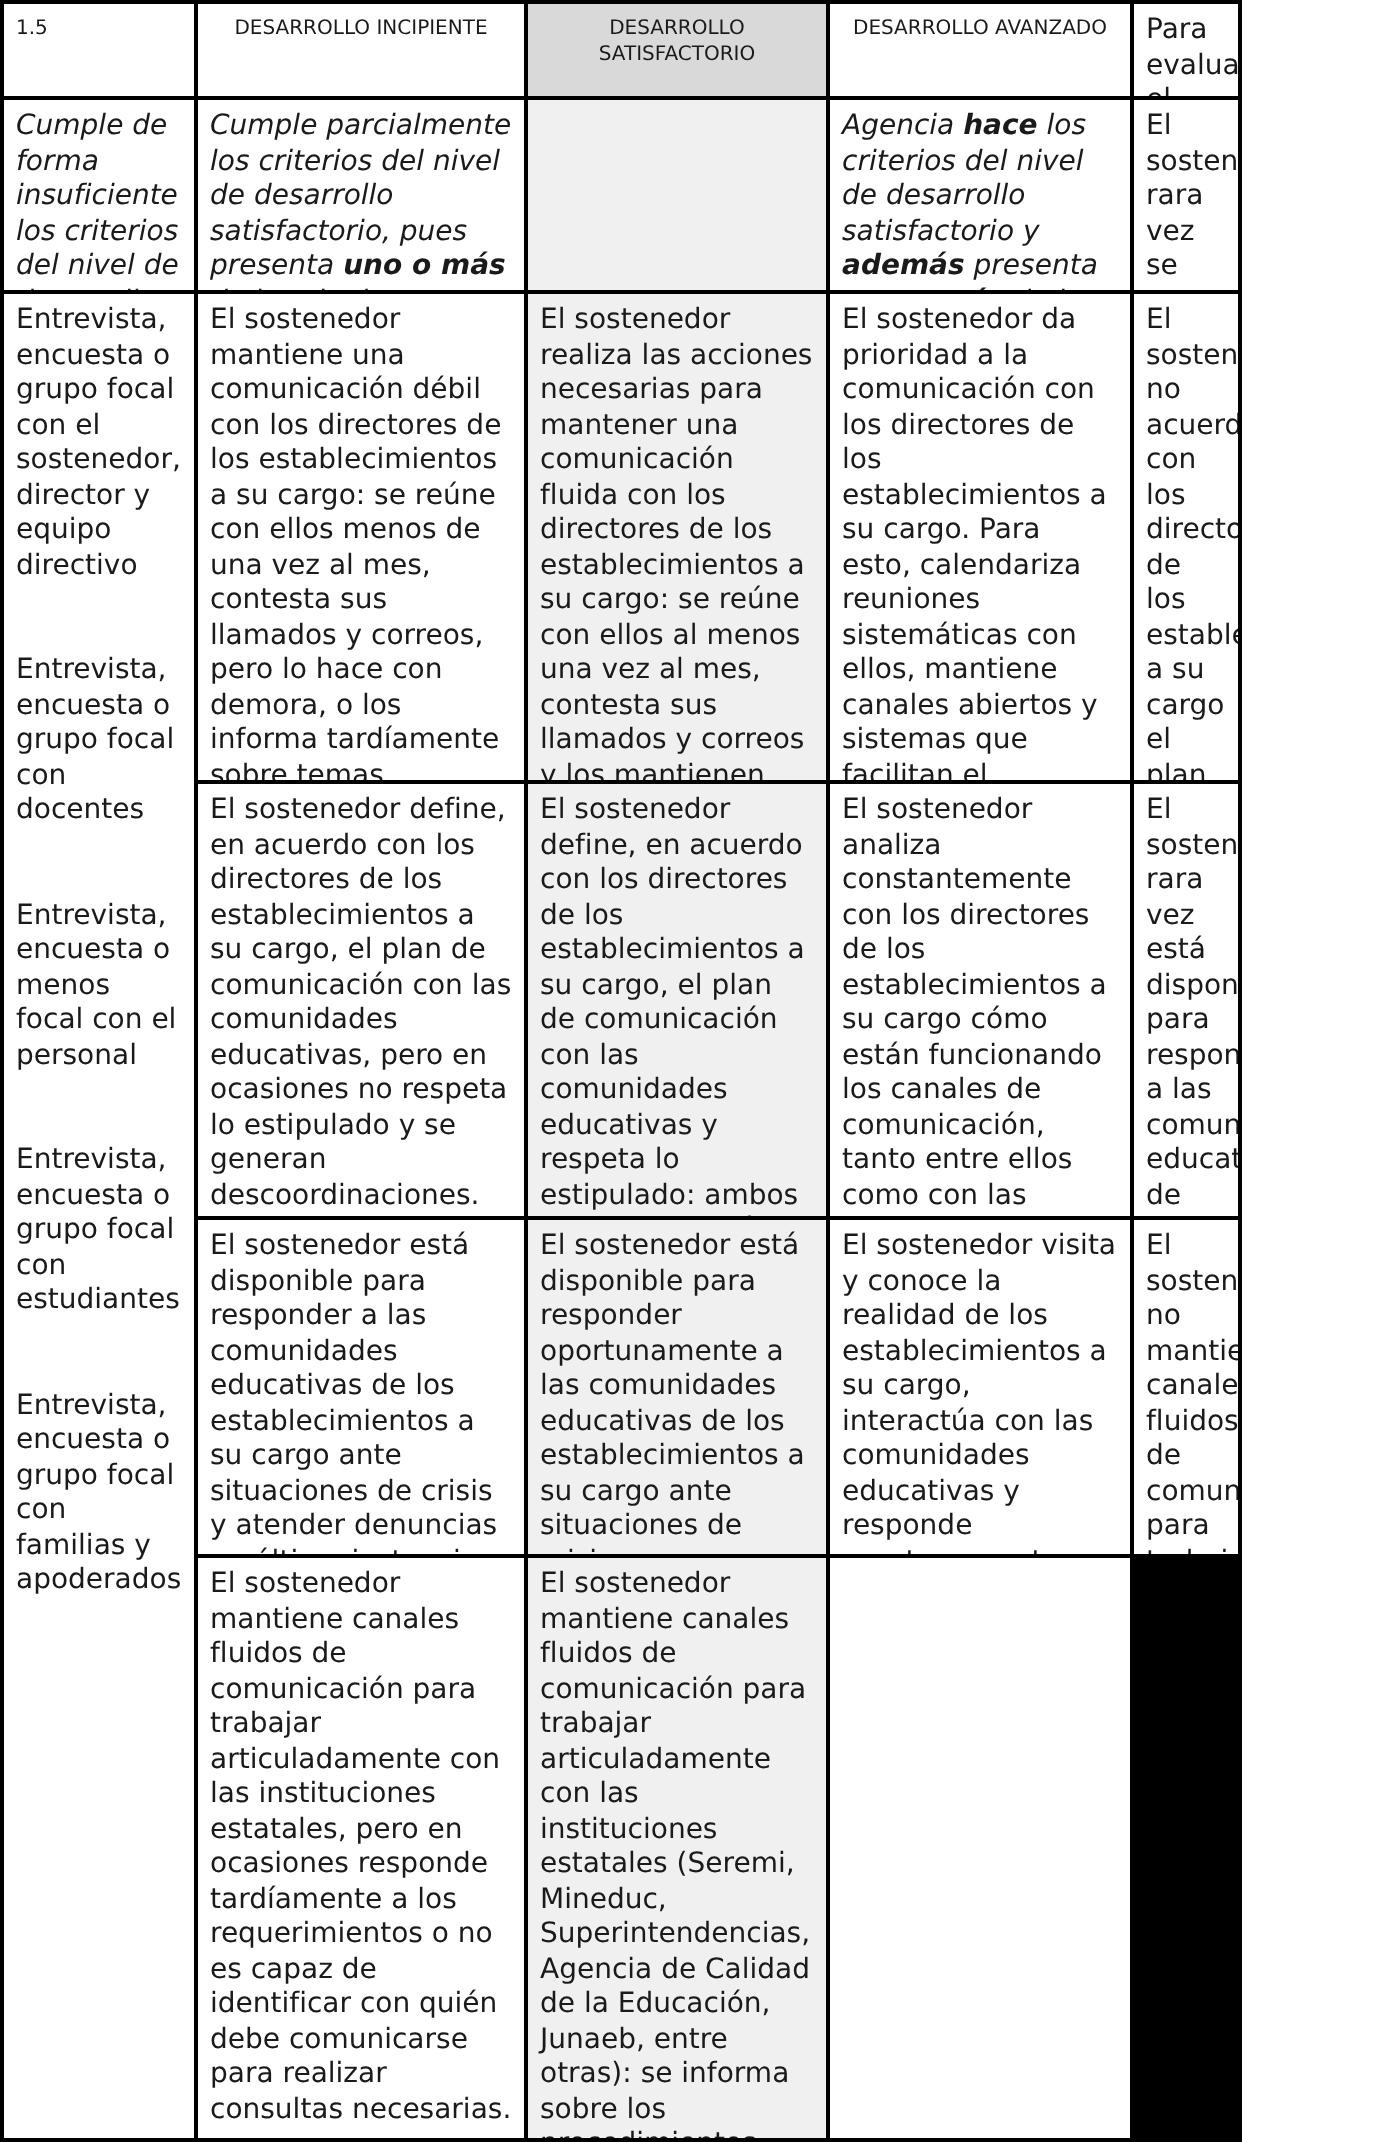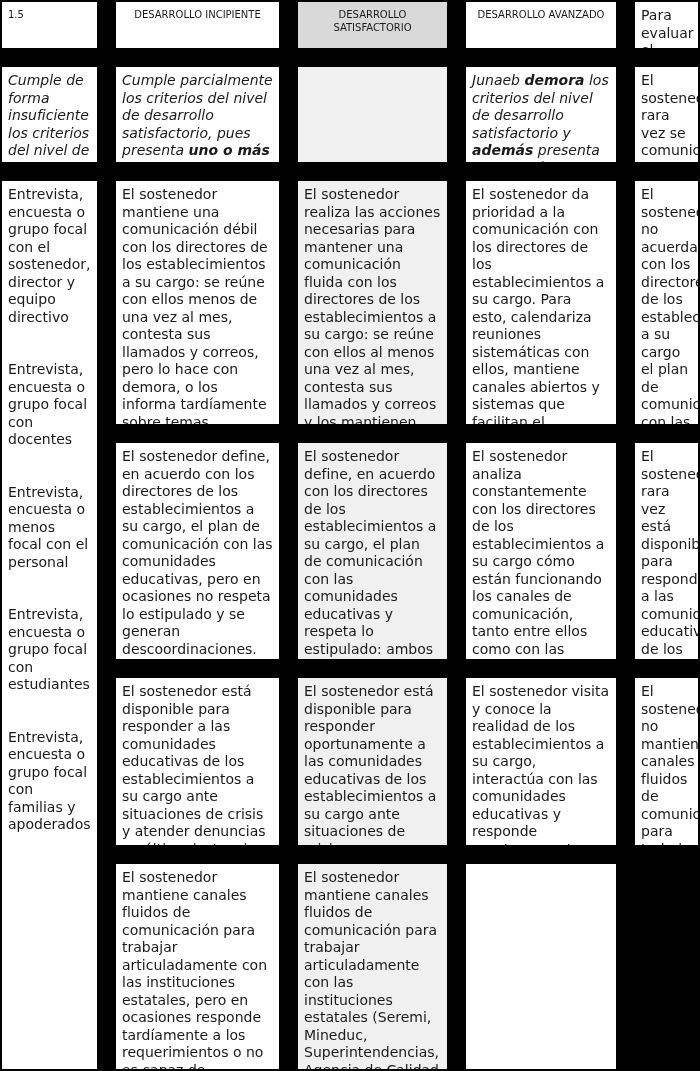--- a/index.html
+++ b/index.html
@@ -9,25 +9,25 @@
     --text:#1a1a1a;
   }
   *{box-sizing:border-box;margin:0;padding:0;}
   html,body{background:#ffffff;}
   body{
     width:700px;height:1071px;overflow:hidden;
     font-family:"DejaVu Sans","Liberation Sans",sans-serif;
     color:var(--text);
   }
   .rubric{
-    width:700px;height:1071px;
+    width:621px;height:1071px;
     display:grid;
     grid-template-columns:95px 163px 149px 150px 1fr;
     grid-template-rows:46px 95px 243px 216px 167px 1fr;
-    gap:19px;
+    gap:2px;
     background:var(--border);
     border:2px solid var(--border);
   }
   .cell{
     background:#ffffff;
     padding:5px 6px 5px 6px;
     font-size:14px;
     line-height:1.25;
     overflow:hidden;
   }
@@ -53,21 +53,21 @@
 
   <div class="cell head code">1.5</div>
   <div class="cell head">DESARROLLO INCIPIENTE</div>
   <div class="cell head satis-head">DESARROLLO SATISFACTORIO</div>
   <div class="cell head">DESARROLLO AVANZADO</div>
 
   <div class="cell">Para evaluar el estándar se podrá considerar:</div>
   <div class="cell criteria"><span>Cumple de forma insuficiente los criterios del nivel de desarrollo satisfactorio, pues presenta </span><span class="b">uno o más</span><span> de los siguientes problemas:</span></div>
   <div class="cell criteria"><span>Cumple parcialmente los criterios del nivel de desarrollo satisfactorio, pues presenta </span><span class="b">uno o más</span><span> de los siguientes problemas:</span></div>
   <div class="cell criteria satis"></div>
-  <div class="cell criteria"><span>Junaeb </span><span class="b">demora</span><span> los criterios del nivel de desarrollo satisfactorio y </span><span class="b">además</span><span> presenta </span><span class="b">una o más</span><span> de las siguientes situaciones:</span></div>
+  <div class="cell criteria"><span>Agencia </span><span class="b">hace</span><span> los criterios del nivel de desarrollo satisfactorio y </span><span class="b">además</span><span> presenta </span><span class="b">una o más</span><span> de las siguientes situaciones:</span></div>
 
   <div class="cell sources">
     <p>Entrevista, encuesta o grupo focal con el sostenedor, director y equipo directivo</p>
     <p>Entrevista, encuesta o grupo focal con docentes</p>
     <p>Entrevista, encuesta o menos focal con el personal</p>
     <p>Entrevista, encuesta o grupo focal con estudiantes</p>
     <p>Entrevista, encuesta o grupo focal con familias y apoderados</p>
   </div>
 
   <div class="cell">El sostenedor rara vez se comunica con los directores de los establecimientos a su cargo: es difícil de ubicar, se reúne con ellos menos de una vez al trimestre, generalmente no contesta sus llamados o correos, ni les informa sobre temas pertinentes.</div>

